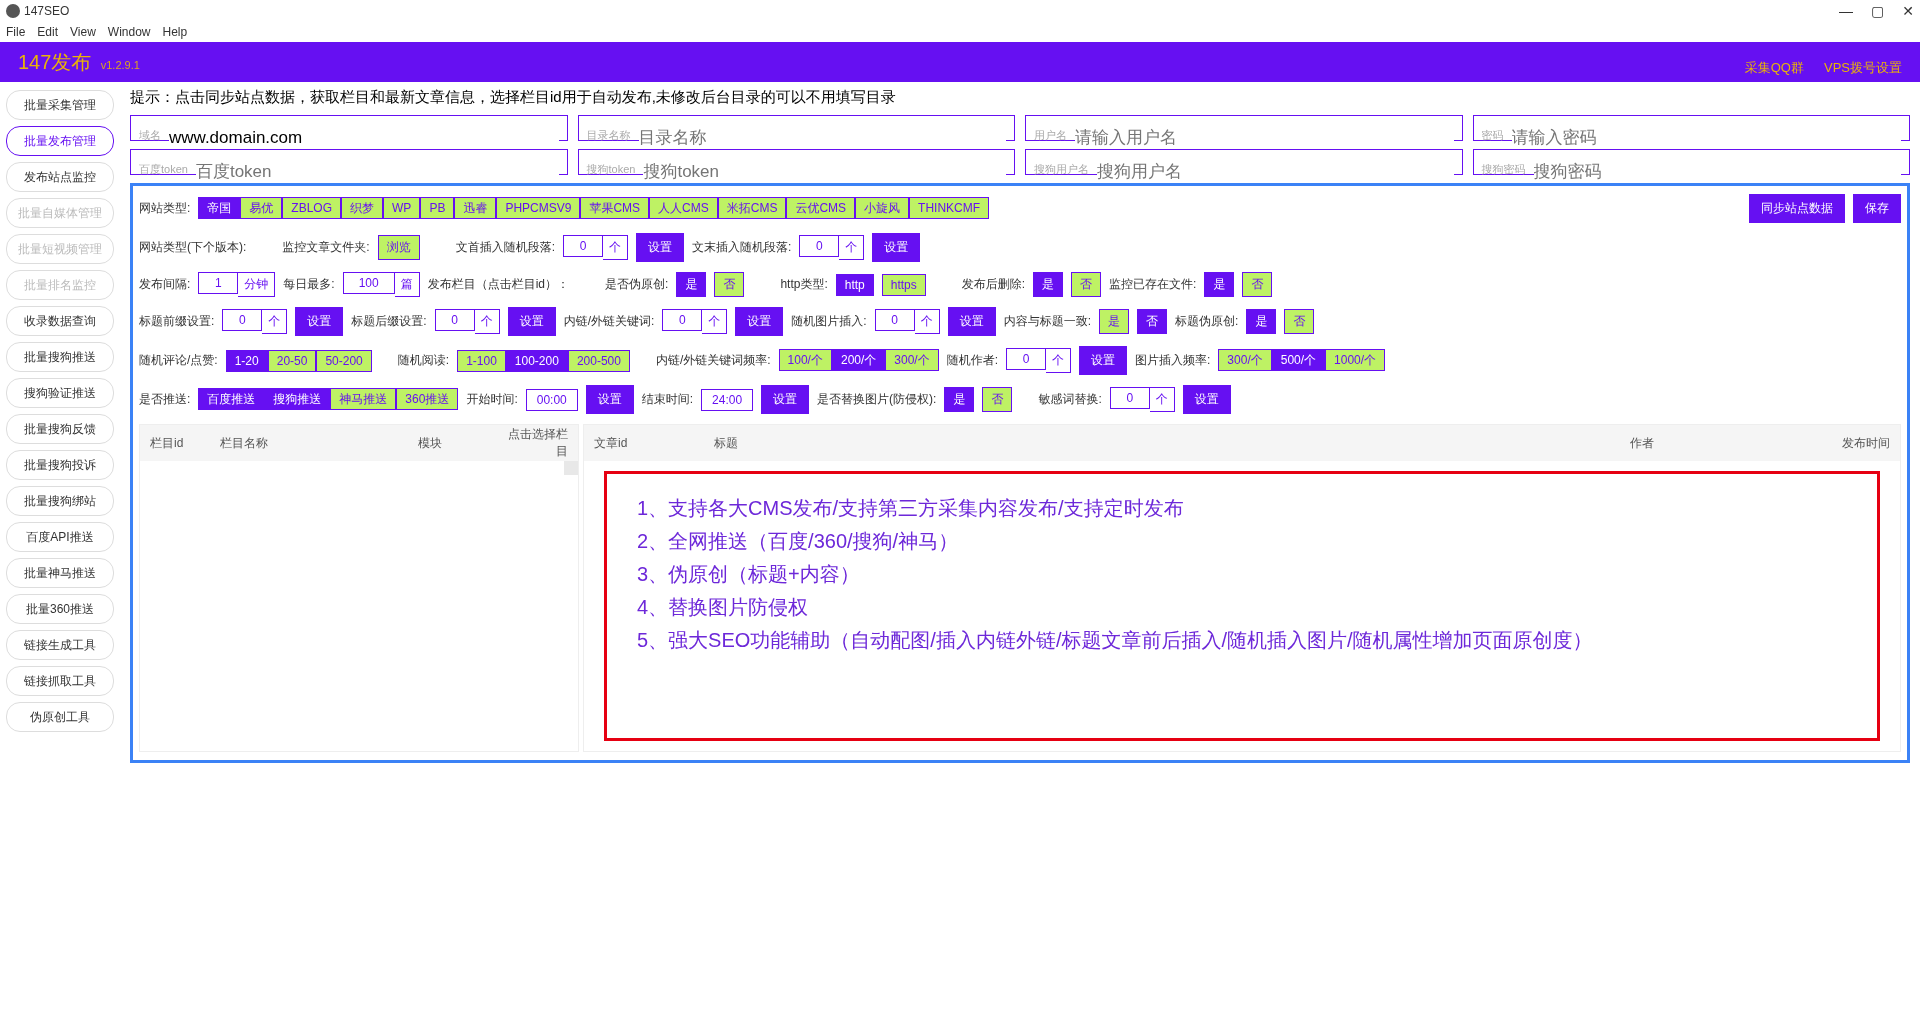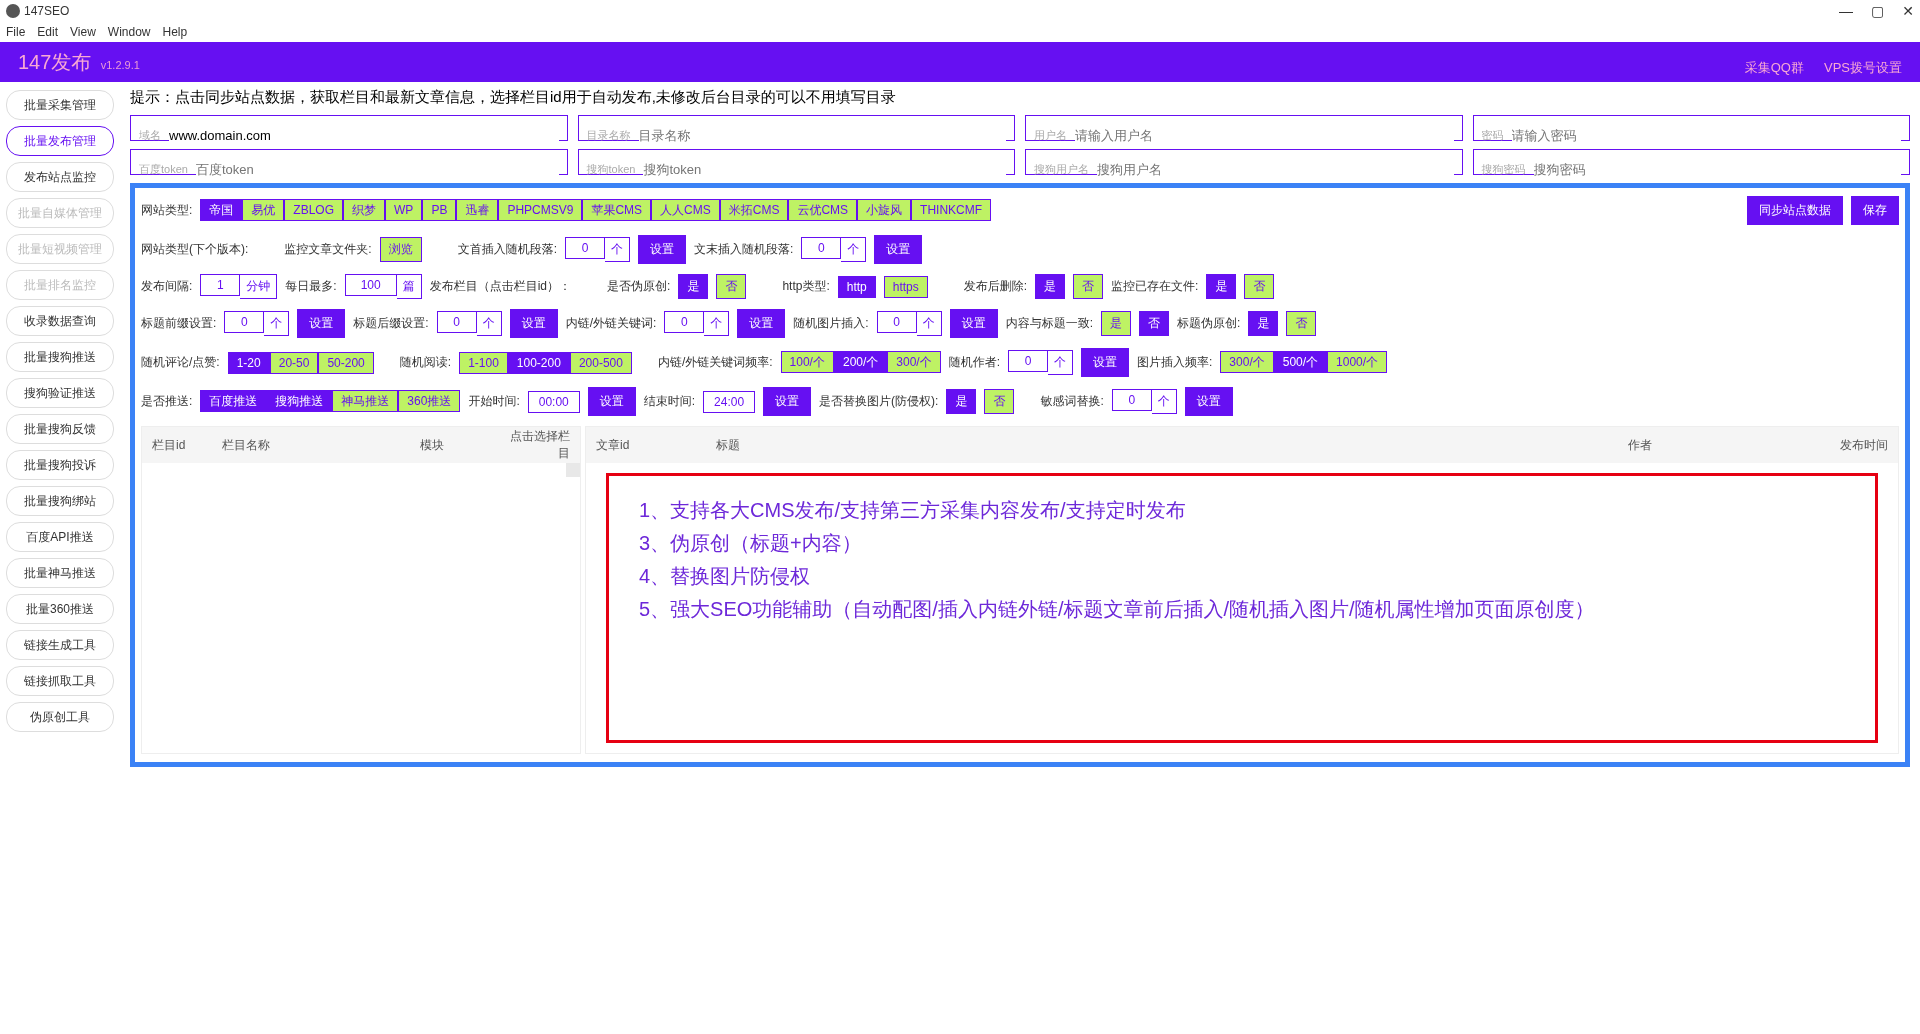--- a/index.html
+++ b/index.html
@@ -2,36 +2,36 @@
 <html><head>
 <meta charset="utf-8">
 <style>
 * { margin: 0; padding: 0; box-sizing: border-box; font-family: "Microsoft YaHei", Arial, sans-serif; }
 body { background: #fff; font-size: 12px; color: #333; overflow: hidden; }
 .titlebar { height: 22px; display: flex; align-items: center; padding: 0 6px; background: #fff; justify-content: space-between; }
 .titlebar-left { display: flex; align-items: center; gap: 4px; }
 .titlebar-icon { width: 14px; height: 14px; border-radius: 50%; background: #555; }
 .win-controls { display: flex; gap: 18px; font-size: 14px; }
 .menubar { height: 20px; display: flex; align-items: center; gap: 12px; padding: 0 6px; font-size: 12px; }
-.header { background: #6610f2; color: #f9a8d4; height: 40px; display: flex; align-items: center; padding: 0 18px; justify-content: space-between; }
+.header { background: #6610f2; color: #eab308; height: 40px; display: flex; align-items: center; padding: 0 18px; justify-content: space-between; }
 .header-title { font-size: 20px; font-weight: 500; }
 .header-version { font-size: 11px; margin-left: 6px; opacity: .9; }
 .header-right { display: flex; gap: 20px; font-size: 13px; margin-top: 11px; }
 .layout { display: flex; height: calc(100vh - 82px); }
 .sidebar { width: 120px; padding: 8px 6px; display: flex; flex-direction: column; gap: 6px; overflow-y: auto; }
 .side-btn { border: 1px solid #ddd; background: #fff; height: 30px; display: flex; align-items: center; justify-content: center; font-size: 12px; cursor: pointer; border-radius: 14px; }
 .side-btn.active { color: #6610f2; border-color: #6610f2; }
 .side-btn.disabled { color: #bbb; }
 .main { flex: 1; padding: 6px 10px 10px; overflow: auto; }
 .hint { font-size: 15px; color: #000; margin-bottom: 8px; }
 .input-row { display: flex; gap: 10px; margin-bottom: 8px; }
 .input-group { flex: 1; border: 1px solid #6610f2; height: 18px; display: flex; align-items: flex-start; padding: 12px 8px; }
 .input-label { color: #aaa; font-size: 11px; margin-right: 8px; white-space: nowrap; }
-.input-field { border: none; outline: none; flex: 1; font-size: 13px; }
-.redbox { border: 5px solid #3b82f6; padding: 8px 6px; }
+.input-field { border: none; outline: none; flex: 1; font-size: 17px; }
+.redbox { border: 3px solid #3b82f6; padding: 8px 6px; }
 .cfg-row { display: flex; align-items: center; gap: 8px; margin-bottom: 10px; flex-wrap: wrap; }
 .cfg-lbl { font-size: 12px; color: #333; }
 .tag { border: 1px solid #6610f2; color: #6610f2; padding: 3px 8px; font-size: 12px; cursor: pointer; background: #bef264; }
 .tag.on { background: #6610f2; color: #fff; }
 .btn-purple { background: #6610f2; color: #fff; border: none; padding: 6px 12px; font-size: 12px; cursor: pointer; }
 .num-in { border: 1px solid #6610f2; width: 40px; height: 22px; text-align: center; color: #6610f2; font-size: 12px; }
 .num-wide { width: 52px; }
 .unit { border: 1px solid #6610f2; border-left: none; padding: 3px 6px; color: #6610f2; font-size: 12px; }
 .pair { display: inline-flex; }
 .spacer { flex: 1; }
@@ -293,20 +293,21 @@
         <div class="tbl tbl-right">
           <div class="tbl-head">
             <span class="th" style="width:120px">文章id</span>
             <span class="th" style="flex:1">标题</span>
             <span class="th" style="width:200px">作者</span>
             <span class="th" style="width:80px;text-align:right">发布时间</span>
           </div>
           <div class="tbl-body">
             <div class="feat-box" id="features">
                 <div class="feat">1、支持各大CMS发布/支持第三方采集内容发布/支持定时发布</div>
+                <div class="feat">2、全网推送（百度/360/搜狗/神马）</div>
                 <div class="feat">3、伪原创（标题+内容）</div>
                 <div class="feat">4、替换图片防侵权</div>
                 <div class="feat">5、强大SEO功能辅助（自动配图/插入内链外链/标题文章前后插入/随机插入图片/随机属性增加页面原创度）</div>
               </div>
           </div>
         </div>
       </div>
 
     </div>
   </div>

